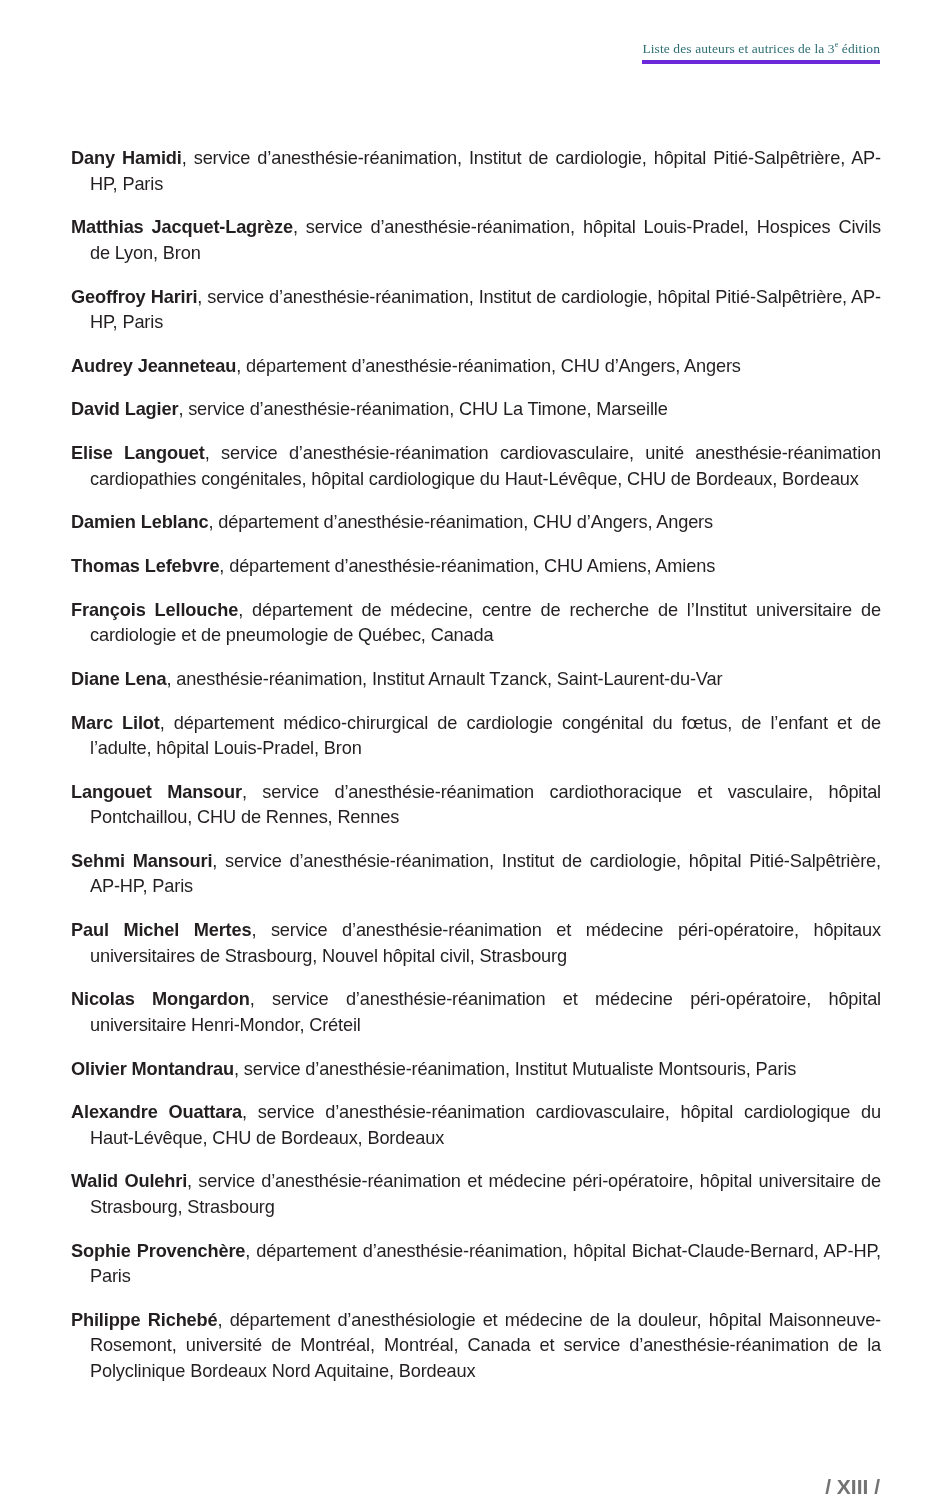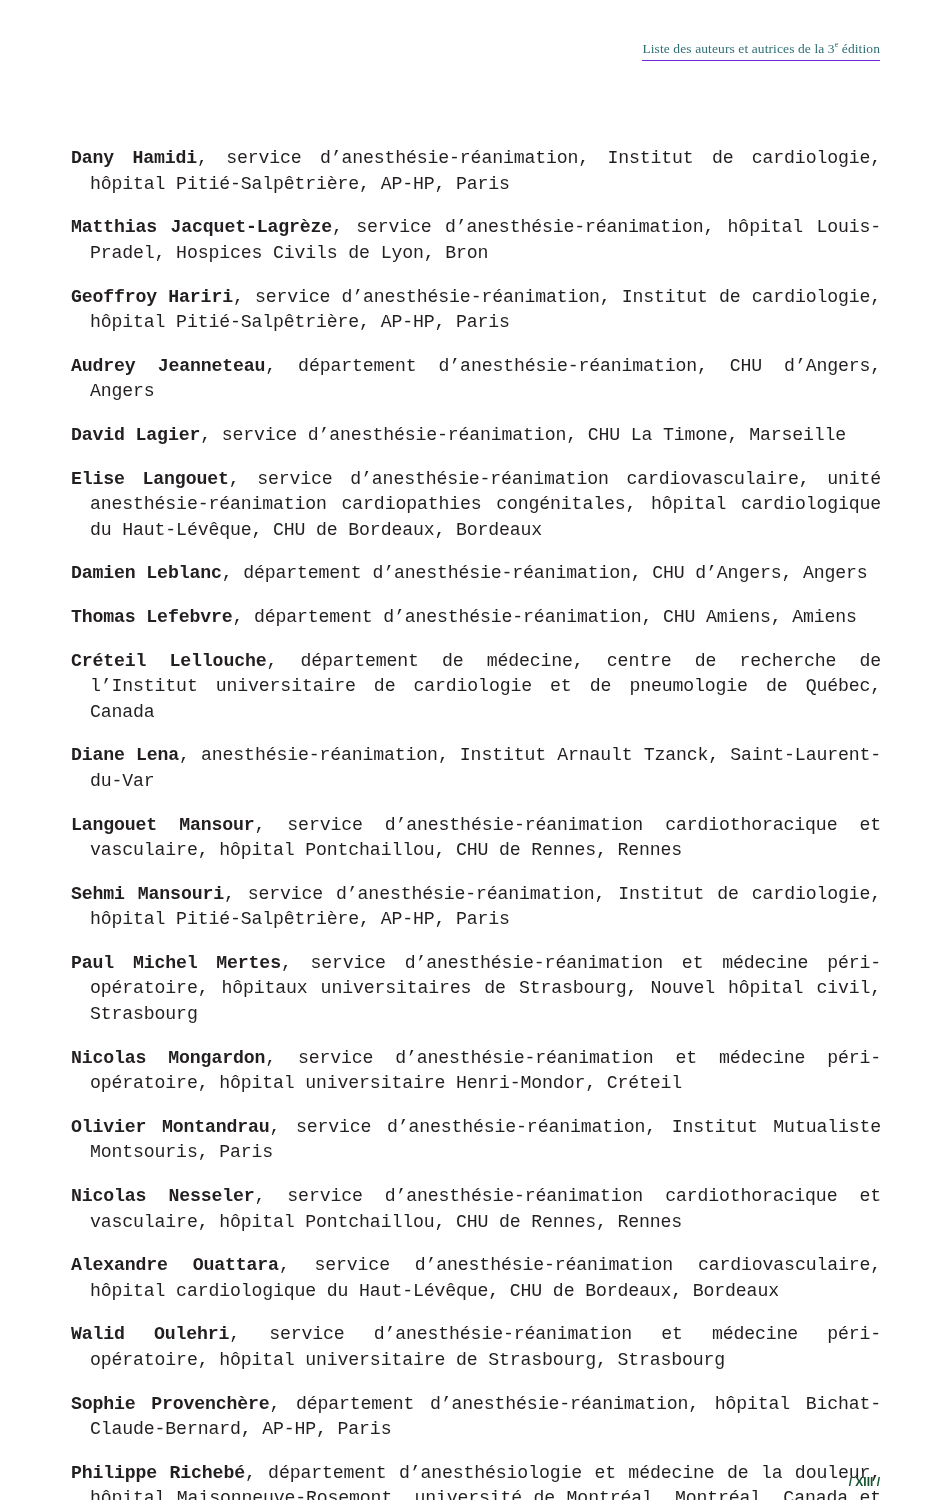--- a/index.html
+++ b/index.html
@@ -1,47 +1,47 @@
 <!DOCTYPE html>
 <html><head>
 <meta charset="utf-8">
 <style>
   html, body { margin: 0; padding: 0; background: #ffffff; }
   body { width: 946px; height: 1500px; position: relative; overflow: hidden;
          font-family: "Liberation Sans", "DejaVu Sans", sans-serif; color: #231f20; }
   .running-head { position: absolute; top: 40px; right: 66px; font-family: "Liberation Serif", "DejaVu Serif", serif;
-                  font-size: 13.5px; color: #2f6f73; padding-bottom: 3px; border-bottom: 1px solid #6d28d9; letter-spacing: 0.1px; }
+                  font-size: 13.5px; color: #2f6f73; padding-bottom: 3px; border-bottom: 4px solid #6d28d9; letter-spacing: 0.1px; }
   .running-head sup { font-size: 8px; }
   .entries { position: absolute; top: 128px; left: 71px; width: 810px; }
   .entry { font-size: 18.2px; line-height: 25.5px; text-align: justify; margin-bottom: 12.2px;
-           padding-left: 19px; text-indent: -19px; letter-spacing: -0.15px; font-family: Liberation Mono, monospace; }
+           padding-left: 19px; text-indent: -19px; letter-spacing: -0.15px; }
   .entry .name { font-weight: bold; }
-  .folio { position: absolute; top: 1475px; right: 66px; font-size: 12px; font-weight: bold; color: #14532d; }
+  .folio { position: absolute; top: 1475px; right: 66px; font-size: 21px; font-weight: bold; color: #737373; }
 </style>
 </head>
 <body>
 
 <div class="running-head"><span>Liste des auteurs et autrices de la 3</span><sup>e</sup><span> édition</span></div>
 
 <div class="entries">
   <p class="entry"><span class="name">Dany Hamidi</span><span>, service d’anesthésie-réanimation, Institut de cardiologie, hôpital Pitié-Salpêtrière, AP-HP, Paris</span></p>
   <p class="entry"><span class="name">Matthias Jacquet-Lagrèze</span><span>, service d’anesthésie-réanimation, hôpital Louis-Pradel, Hospices Civils de Lyon, Bron</span></p>
   <p class="entry"><span class="name">Geoffroy Hariri</span><span>, service d’anesthésie-réanimation, Institut de cardiologie, hôpital Pitié-Salpêtrière, AP-HP, Paris</span></p>
   <p class="entry"><span class="name">Audrey Jeanneteau</span><span>, département d’anesthésie-réanimation, CHU d’Angers, Angers</span></p>
   <p class="entry"><span class="name">David Lagier</span><span>, service d’anesthésie-réanimation, CHU La Timone, Marseille</span></p>
   <p class="entry"><span class="name">Elise Langouet</span><span>, service d’anesthésie-réanimation cardiovasculaire, unité anesthésie-réanimation cardiopathies congénitales, hôpital cardiologique du Haut-Lévêque, CHU de Bordeaux, Bordeaux</span></p>
   <p class="entry"><span class="name">Damien Leblanc</span><span>, département d’anesthésie-réanimation, CHU d’Angers, Angers</span></p>
   <p class="entry"><span class="name">Thomas Lefebvre</span><span>, département d’anesthésie-réanimation, CHU Amiens, Amiens</span></p>
-  <p class="entry"><span class="name">Créteil Lellouche</span><span>, département de médecine, centre de recherche de l’Institut universitaire de cardiologie et de pneumologie de Québec, Canada</span></p>
+  <p class="entry"><span class="name">François Lellouche</span><span>, département de médecine, centre de recherche de l’Institut universitaire de cardiologie et de pneumologie de Québec, Canada</span></p>
   <p class="entry"><span class="name">Diane Lena</span><span>, anesthésie-réanimation, Institut Arnault Tzanck, Saint-Laurent-du-Var</span></p>
+  <p class="entry"><span class="name">Marc Lilot</span><span>, département médico-chirurgical de cardiologie congénital du fœtus, de l’enfant et de l’adulte, hôpital Louis-Pradel, Bron</span></p>
   <p class="entry"><span class="name">Langouet Mansour</span><span>, service d’anesthésie-réanimation cardiothoracique et vasculaire, hôpital Pontchaillou, CHU de Rennes, Rennes</span></p>
   <p class="entry"><span class="name">Sehmi Mansouri</span><span>, service d’anesthésie-réanimation, Institut de cardiologie, hôpital Pitié-Salpêtrière, AP-HP, Paris</span></p>
   <p class="entry"><span class="name">Paul Michel Mertes</span><span>, service d’anesthésie-réanimation et médecine péri-opératoire, hôpitaux universitaires de Strasbourg, Nouvel hôpital civil, Strasbourg</span></p>
   <p class="entry"><span class="name">Nicolas Mongardon</span><span>, service d’anesthésie-réanimation et médecine péri-opératoire, hôpital universitaire Henri-Mondor, Créteil</span></p>
   <p class="entry"><span class="name">Olivier Montandrau</span><span>, service d’anesthésie-réanimation, Institut Mutualiste Montsouris, Paris</span></p>
-  <p class="entry"><span class="name">Nicolas Nesseler</span><span>, service d’anesthésie-réanimation cardiothoracique et vasculaire, hôpital Pontchaillou, CHU de Rennes, Rennes</span></p>
   <p class="entry"><span class="name">Alexandre Ouattara</span><span>, service d’anesthésie-réanimation cardiovasculaire, hôpital cardiologique du Haut-Lévêque, CHU de Bordeaux, Bordeaux</span></p>
   <p class="entry"><span class="name">Walid Oulehri</span><span>, service d’anesthésie-réanimation et médecine péri-opératoire, hôpital universitaire de Strasbourg, Strasbourg</span></p>
   <p class="entry"><span class="name">Sophie Provenchère</span><span>, département d’anesthésie-réanimation, hôpital Bichat-Claude-Bernard, AP-HP, Paris</span></p>
   <p class="entry"><span class="name">Philippe Richebé</span><span>, département d’anesthésiologie et médecine de la douleur, hôpital Maisonneuve-Rosemont, université de Montréal, Montréal, Canada et service d’anesthésie-réanimation de la Polyclinique Bordeaux Nord Aquitaine, Bordeaux</span></p>
 </div>
 
 <div class="folio">/ XIII /</div>
 
 </body></html>

